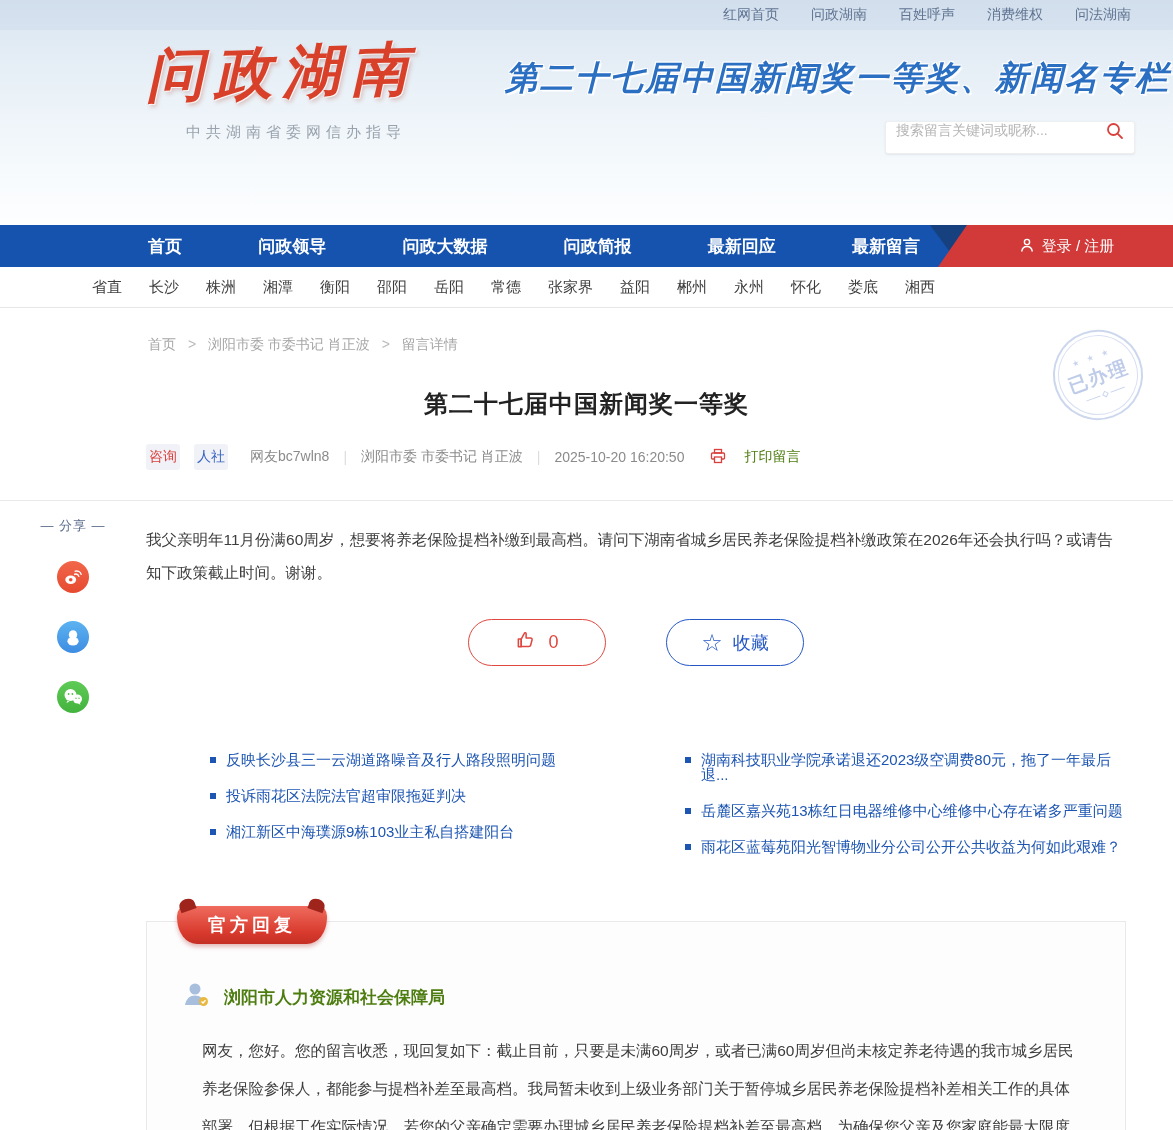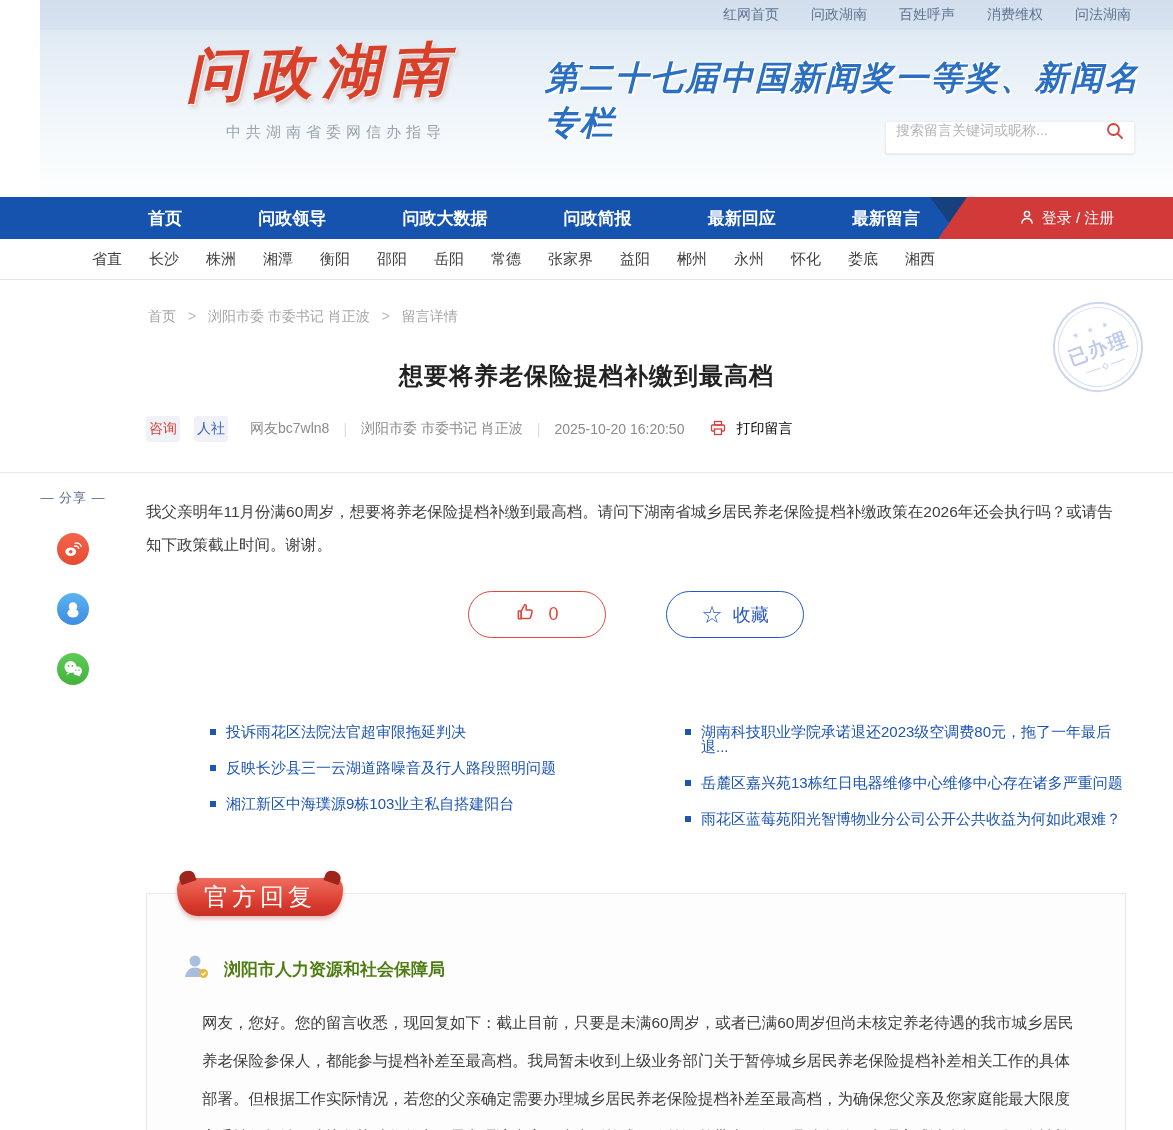--- a/index.html
+++ b/index.html
@@ -5,23 +5,22 @@
   * { margin:0; padding:0; box-sizing:border-box; }
   html,body { width:1173px; }
   body {
     font-family:"Liberation Sans","DejaVu Sans",sans-serif;
     background:#fff; color:#333; height:1130px; overflow:hidden; position:relative;
   }
   a { text-decoration:none; cursor:pointer; }
 
   
   .site-header{
-    position:relative; height:197px;
+    position:relative; height:225px;
     background:linear-gradient(180deg,#d9e5f0 0%,#e8f0f7 35%,#f6fafc 75%,#fdfeff 100%);
-    margin-left:40px;
   }
   .topbar{
     height:30px; display:flex; justify-content:flex-end; align-items:center;
     gap:32px; padding-right:42px; background:rgba(176,196,220,.18);
   }
   .topbar a{ font-size:14px; color:#5f7391; }
   .logo{
     position:absolute; left:146px; top:34px;
     font-size:58px; font-weight:bold; font-style:italic; letter-spacing:10px;
     color:#d8402a; transform:rotate(-1.5deg);
@@ -86,21 +85,21 @@
   .title-sec{ position:relative; }
   .page-title{ margin-top:34px; text-align:center; font-size:24px; font-weight:bold; color:#222; letter-spacing:1px; }
   .meta-row{
     display:flex; align-items:center; gap:14px;
     margin:24px 0 0 146px; font-size:14px; color:#8b8b8b;
   }
   .tag{ padding:4px 3px; border-radius:3px; background:#f1f2f8; font-size:14px; }
   .tag-red{ color:#d9403c; }
   .tag-blue{ color:#3a66c0; }
   .meta-sep{ color:#ddd; }
-  .print-btn{ display:flex; align-items:center; gap:10px; color:#000000; font-size:14px; margin-left:12px; cursor:pointer; }
+  .print-btn{ display:flex; align-items:center; gap:18px; color:#4d7c0f; font-size:14px; margin-left:12px; cursor:pointer; }
 
   .stamp{
     position:absolute; top:-58px; right:30px; width:90px; height:90px;
     border:2px solid #ccd7ee; border-radius:50%; transform:rotate(-20deg);
     display:flex; flex-direction:column; align-items:center; justify-content:center; gap:3px;
     background:rgba(255,255,255,.2);
   }
   .stamp::after{ content:""; position:absolute; inset:3px; border:1px solid #d8e0f2; border-radius:50%; }
   .stamp-stars{ font-size:8px; letter-spacing:3px; color:#c9d4ee; }
   .stamp-text{ font-size:19px; font-weight:bold; letter-spacing:2px; color:#bfcce9; }
@@ -145,23 +144,23 @@
   }
   .related li a{ font-size:15px; color:#1d55b2; line-height:15px; }
 
   
   .reply-box{
     position:relative; margin-top:46px; min-height:312px;
     border:1px solid #e9e9ec; background:#fdfdfe;
     padding:58px 45px 24px 55px;
   }
   .ribbon{
-    position:absolute; top:-16px; left:30px; width:166px; height:38px;
+    position:absolute; top:-16px; left:30px; width:150px; height:38px;
     background:linear-gradient(180deg,#ef6c5e 0%,#d83a2d 70%,#c52f24 100%);
-    color:#fff; font-size:24px; font-weight:normal; letter-spacing:4px;
+    color:#fff; font-size:18px; font-weight:bold; letter-spacing:4px;
     display:flex; align-items:center; justify-content:center;
     border-radius:8px 8px 20px 20px / 10px 10px 26px 26px;
     box-shadow:0 3px 4px rgba(170,40,30,.3);
   }
   .ribbon::before{
     content:""; position:absolute; left:2px; top:-7px; width:16px; height:12px;
     background:#9f241c; border-radius:60% 60% 0 0; transform:rotate(-20deg);
   }
   .ribbon::after{
     content:""; position:absolute; right:2px; top:-7px; width:16px; height:12px;
@@ -244,21 +243,21 @@
 
   <div class="crumb-row">
     <a>首页</a>
     <span class="crumb-sep">&gt;</span>
     <a>浏阳市委 市委书记 肖正波</a>
     <span class="crumb-sep">&gt;</span>
     <span>留言详情</span>
   </div>
 
   <section class="title-sec">
-    <h1 class="page-title">想要将养老保险提档补缴到最高档</h1>
+    <h1 class="page-title">第二十七届中国新闻奖一等奖</h1>
     <div class="meta-row">
       <span class="tag tag-red">咨询</span>
       <span class="tag tag-blue">人社</span>
       <span style="margin-left:8px;">网友bc7wln8</span>
       <span class="meta-sep">|</span>
       <span>浏阳市委 市委书记 肖正波</span>
       <span class="meta-sep">|</span>
       <span>2025-10-20 16:20:50</span>
       <span class="print-btn">
         <span>
@@ -332,25 +331,25 @@
         <button class="pill-btn fav-btn">
           <span class="fav-star">☆</span>
           <span>收藏</span>
         </button>
       </div>
 
       <div class="related">
         <ul>
           <li>
               <span class="bullet"></span>
+              <a>反映长沙县三一云湖道路噪音及行人路段照明问题</a>
+            </li>
+          <li>
+              <span class="bullet"></span>
               <a>投诉雨花区法院法官超审限拖延判决</a>
-            </li>
-          <li>
-              <span class="bullet"></span>
-              <a>反映长沙县三一云湖道路噪音及行人路段照明问题</a>
             </li>
           <li>
               <span class="bullet"></span>
               <a>湘江新区中海璞源9栋103业主私自搭建阳台</a>
             </li>
         </ul>
         <ul>
           <li>
               <span class="bullet"></span>
               <a>湖南科技职业学院承诺退还2023级空调费80元，拖了一年最后退...</a>

